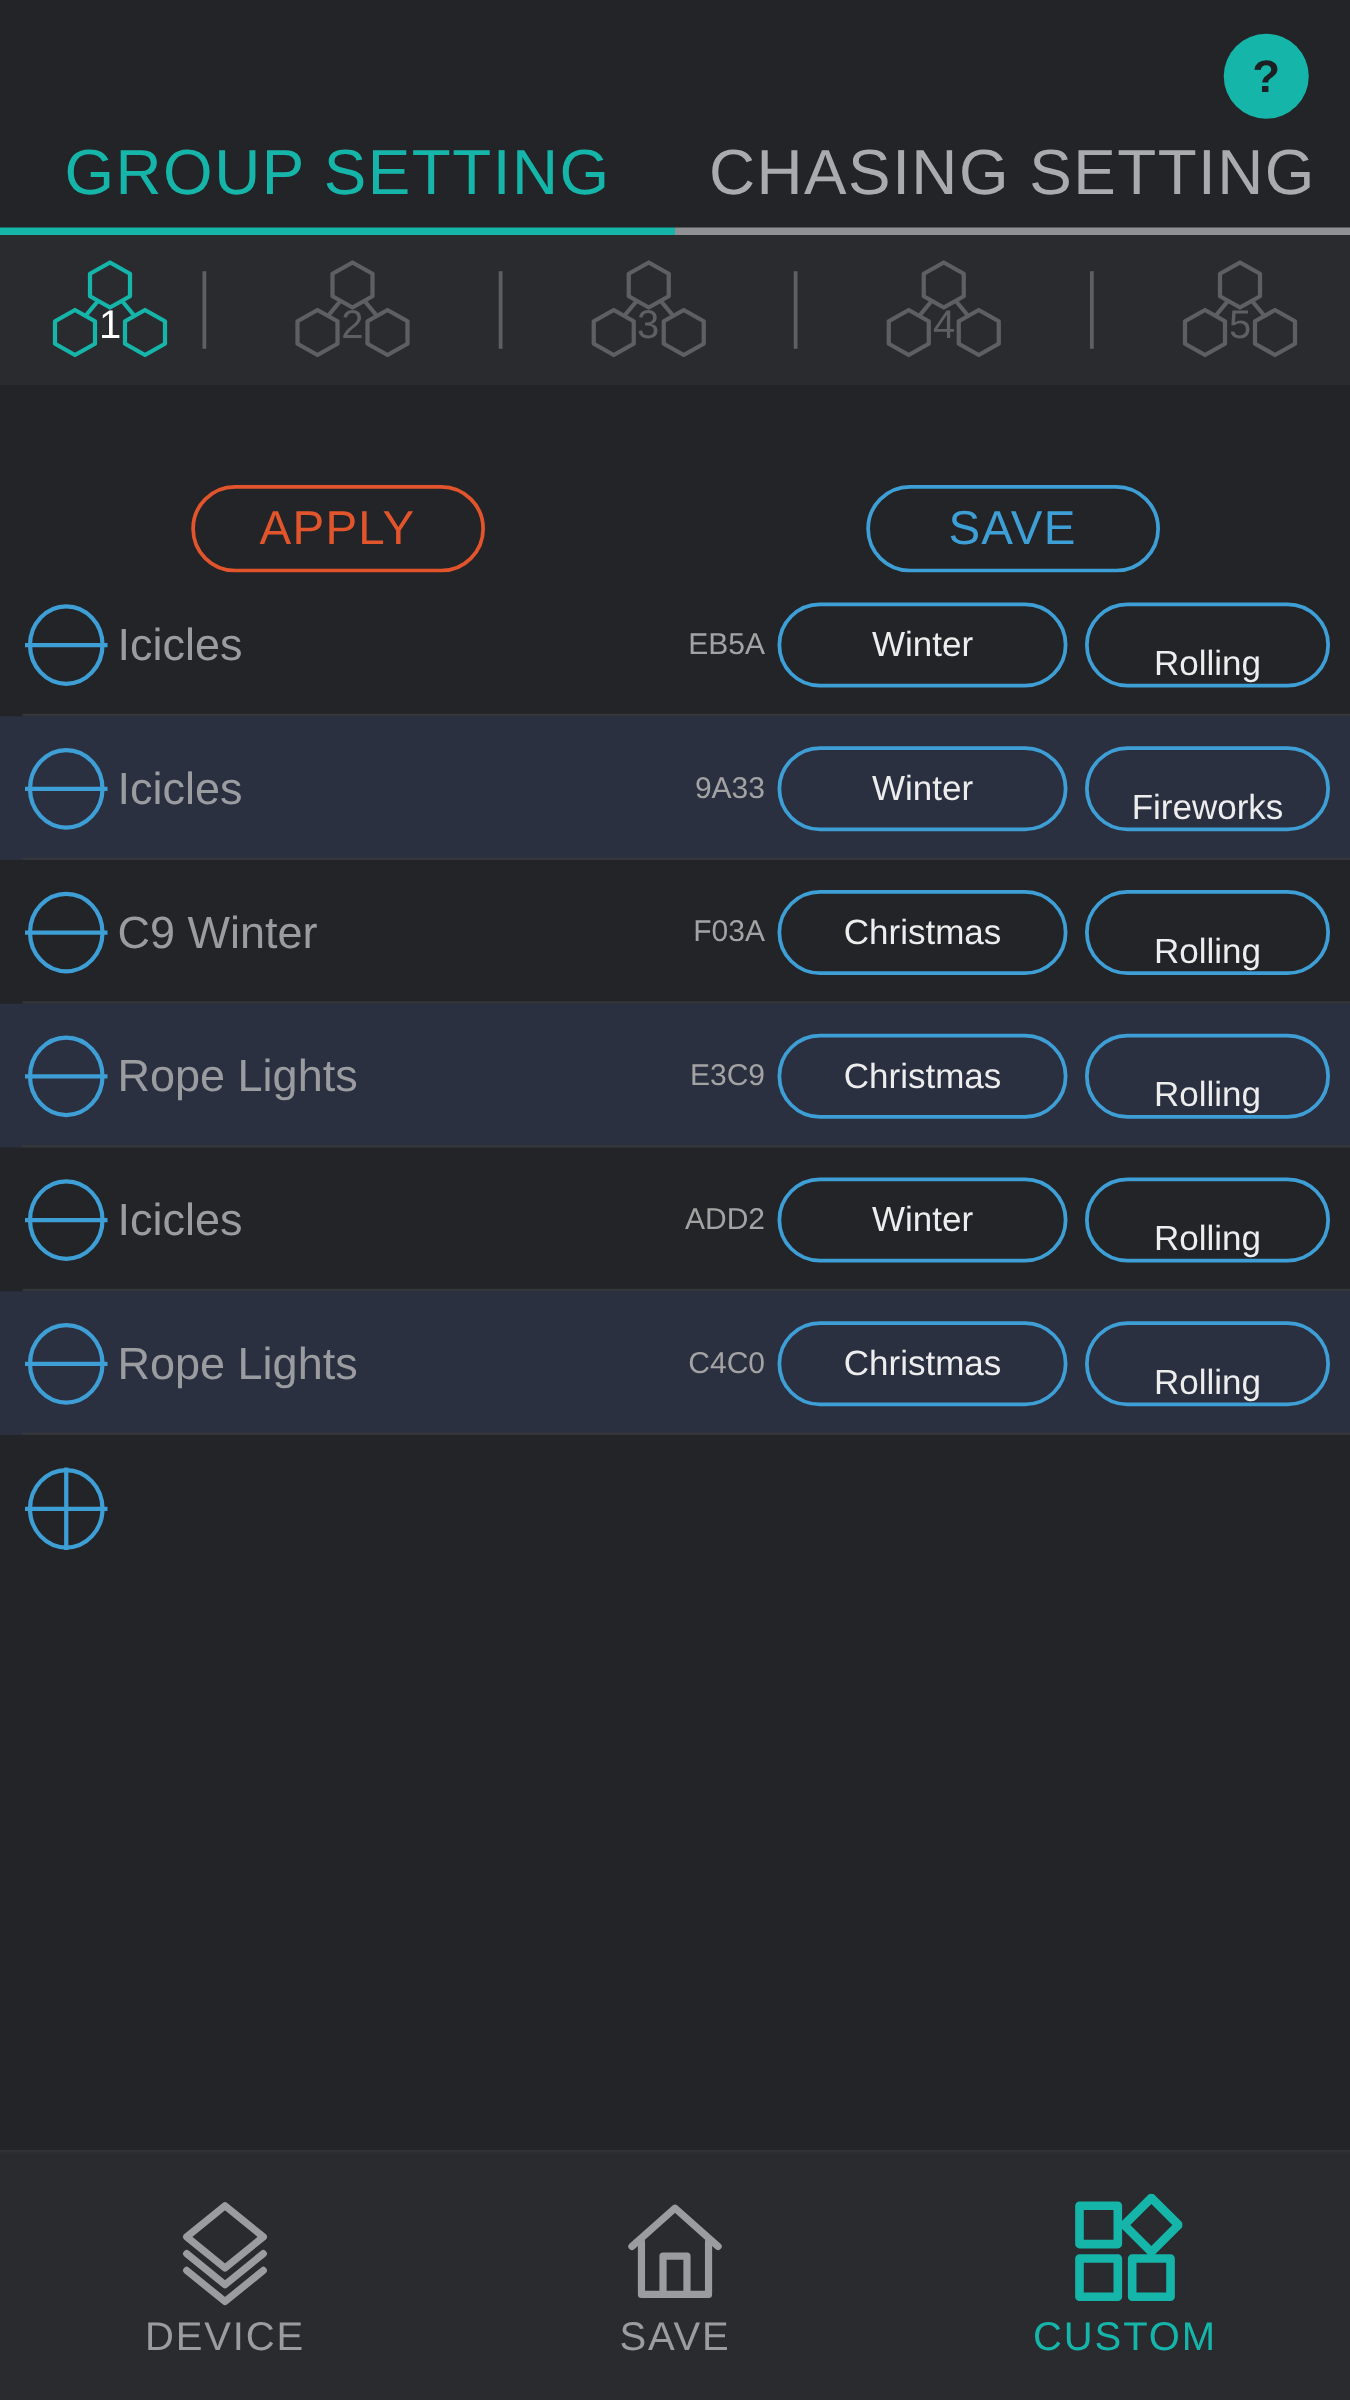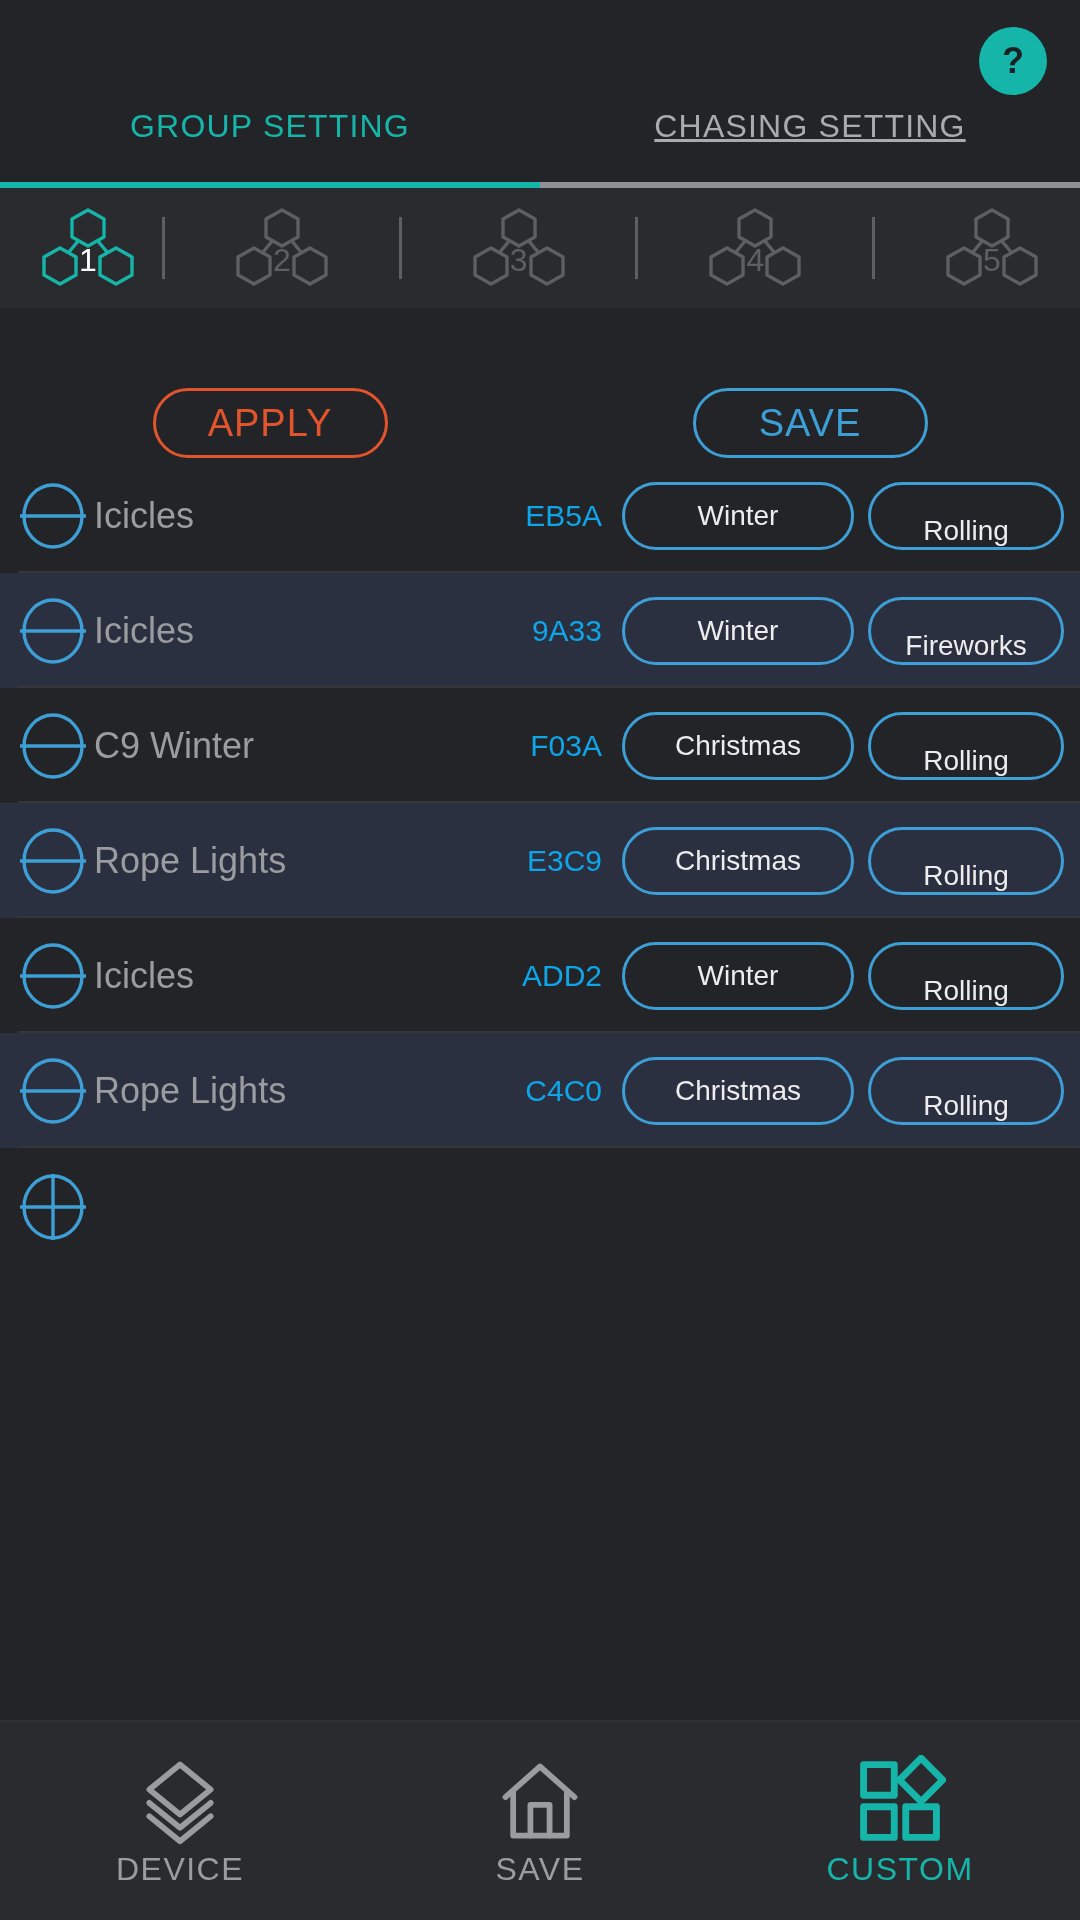--- a/index.html
+++ b/index.html
@@ -16,24 +16,24 @@
   .help-btn {
     position:absolute; right:33px; top:27px;
     width:68px; height:68px; border-radius:50%;
     background:#16b5aa; display:flex; align-items:center; justify-content:center;
   }
   .help-btn svg { display:block; }
 
   .tabs { position:absolute; left:0; right:0; bottom:0; height:86px; display:flex; }
   .tab {
     flex:1; display:flex; align-items:flex-start; justify-content:center;
-    font-size:32px; letter-spacing:1.2px; padding-top:6px;
+    font-size:51px; letter-spacing:1.2px; padding-top:6px;
   }
   .tab.active { color:#16b5aa; }
-  .tab.inactive { color:#a9abad;text-decoration:underline; }
+  .tab.inactive { color:#a9abad; }
   .tab-underline { position:absolute; left:0; bottom:0; width:100%; height:6px; display:flex; }
   .tab-underline .seg { flex:1; }
   .tab-underline .seg.on { background:#16b5aa; }
   .tab-underline .seg.off { background:#8f9194; }
 
   
   .group-strip {
     height:120px; flex:none; display:flex; align-items:center;
     background:#2a2b2f; padding:0 14px;
   }
@@ -72,21 +72,21 @@
   .row.alt { background:#2b3040; }
   .row-sep {
     position:absolute; left:18px; right:0; bottom:0; height:2px; background:#34363a;
   }
   .circ-icon { width:70px; height:70px; flex:none; position:relative; }
   .circ-icon svg { display:block; }
   .dev-name {
     color:#9a9ca0; font-size:36px; margin-left:6px; white-space:nowrap;
   }
   .dev-id {
-    color:#0ea5e9; font-size:30px; margin-left:auto; margin-right:20px; white-space:nowrap;
+    color:#a3a3a3; font-size:24px; margin-left:auto; margin-right:10px; white-space:nowrap;
   }
   .pill {
     height:68px; border:3px solid #3d9fd6; border-radius:40px;
     display:flex; align-items:center; justify-content:center;
     color:#ededee; font-size:28px; flex:none; background:transparent;
   }
   .pill.scene  { width:232px; margin-right:14px; }
   .pill.effect { width:196px; margin-right:16px;align-items:flex-end; }
 
   .add-row {

